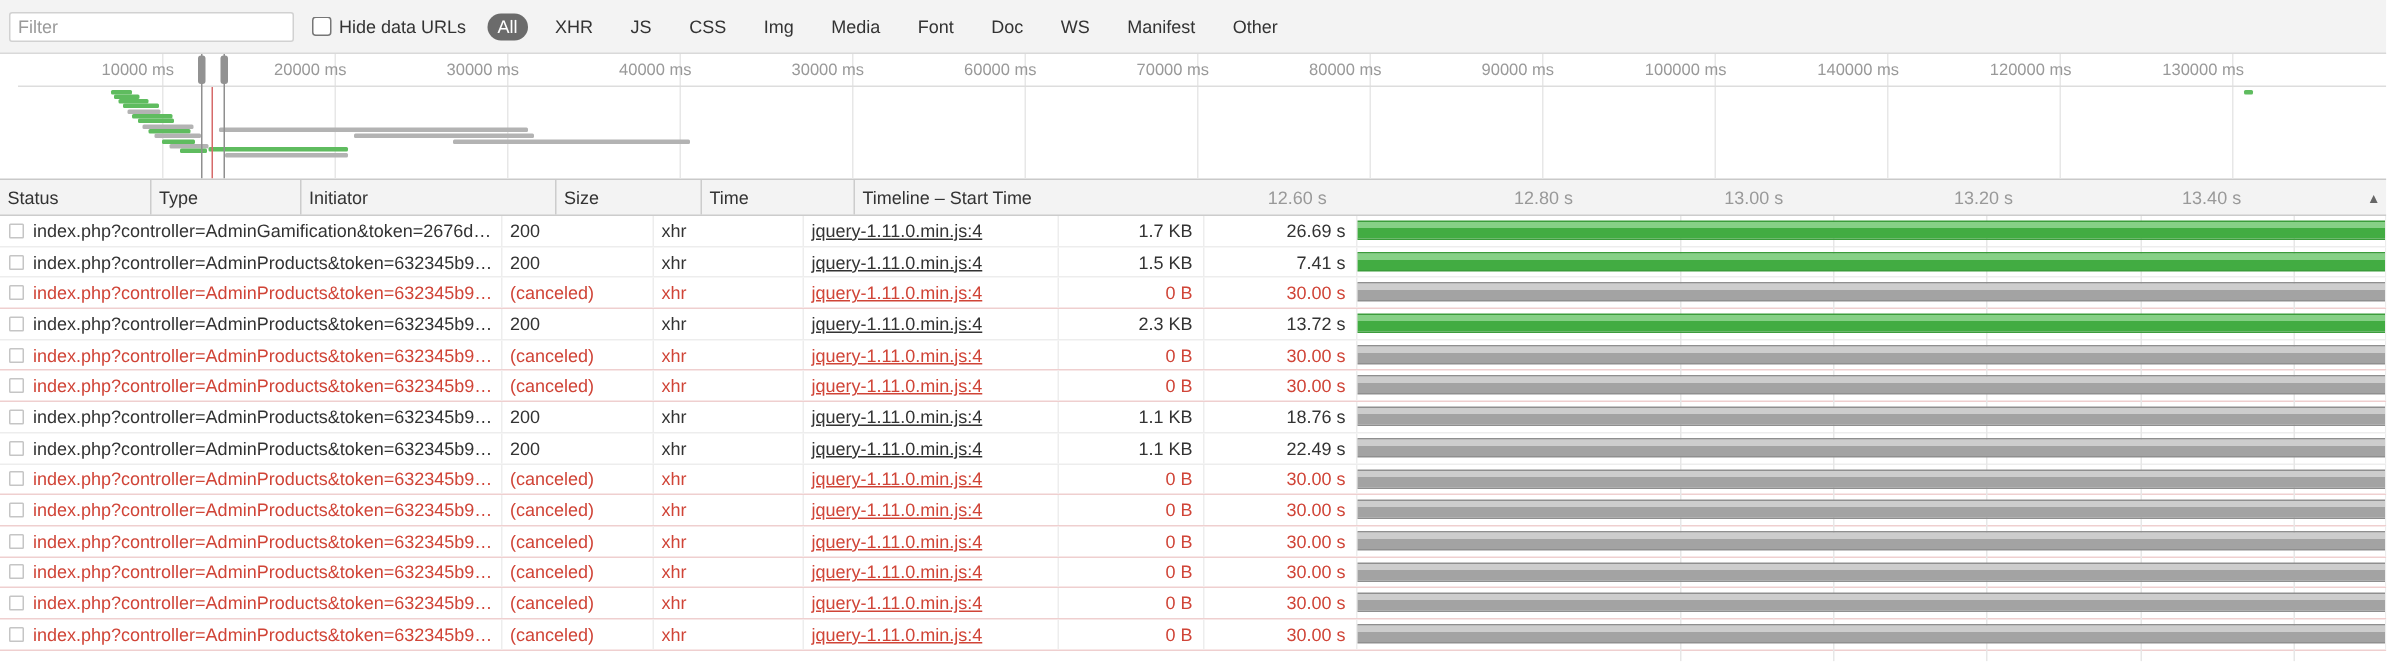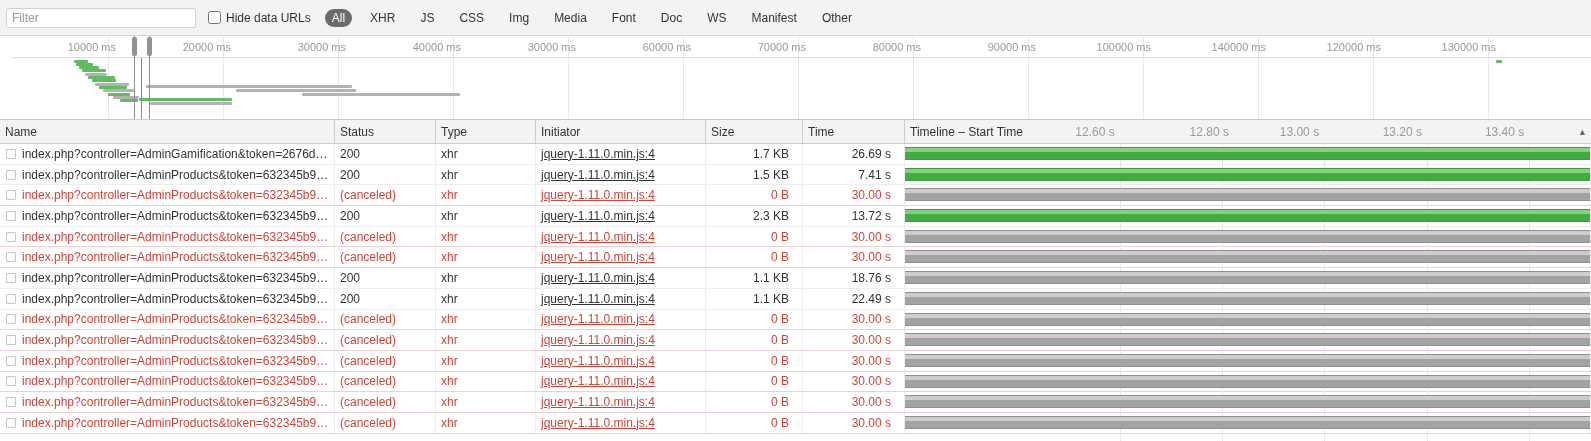--- a/index.html
+++ b/index.html
@@ -35,21 +35,21 @@
   .wf-ticks{position:absolute;inset:0;pointer-events:none}
   .wf-tick{position:absolute;top:50%;transform:translate(-100%,-50%);padding-right:5px;font-size:12px;color:#999;white-space:nowrap}
   .sort-arrow{position:absolute;right:4px;top:50%;transform:translateY(-50%);font-size:9px;color:#666}
 
   
   .grid-body{position:relative;background:#fff;height:297px}
   .wf-gridwrap{position:absolute;left:905px;top:0;bottom:0;right:0;pointer-events:none}
   .wf-line{position:absolute;top:0;bottom:0;width:1px;background:#e7e7e7}
   .row{display:flex;height:20.7px;align-items:stretch;border-bottom:1px solid #ededed}
   .row .cell{display:flex;align-items:center;padding:0 5px;border-right:1px solid #ededed;overflow:hidden;white-space:nowrap}
-  .row .c-size,.row .c-time{justify-content:flex-end;padding-right:13px}
+  .row .c-size,.row .c-time{justify-content:flex-end;padding-right:7px}
   .row .c-wf{padding:0;position:relative;overflow:hidden}
   .doc-icon{width:10px;height:10px;border:1px solid #c5c5c5;background:#fff;margin:0 6px 0 1px;flex:0 0 auto;border-radius:1px}
   .name-text{overflow:hidden;text-overflow:ellipsis}
   .init-text{text-decoration:underline}
   .bar{position:absolute;left:-1px;right:-1px;top:3px;height:13px;border-radius:1px}
   .bar-green{background:linear-gradient(#86d086 0%,#86d086 38%,#42ac42 38%,#42ac42 100%);border:1px solid #3b9c3b}
   .bar-gray{background:linear-gradient(#cdcdcd 0%,#cdcdcd 38%,#a3a3a3 38%,#a3a3a3 100%);border:1px solid #8f8f8f}
   .row.err .cell,.row.err .name-text{color:#d04437}
   .row.err{border-bottom-color:#efcfcf}
 </style>
@@ -128,21 +128,20 @@
       <div class="ov-bar gray" style="left: 150px; top: 66px; width: 82px;"></div>
       <div class="ov-bar green" style="left: 1496px; top: 24px; width: 6px;"></div>
       <div class="sel-line" style="left: 134px;"></div>
       <div class="sel-handle" style="left: 132px;"></div>
       <div class="sel-line" style="left: 149px;"></div>
       <div class="sel-handle" style="left: 147px;"></div>
       <div class="event-line" style="left: 141px;"></div>
     </div>
 
   <div class="grid-header">
-    <div class="hcell c-name">Name</div>
     <div class="hcell c-status">Status</div>
     <div class="hcell c-type">Type</div>
     <div class="hcell c-init">Initiator</div>
     <div class="hcell c-size">Size</div>
     <div class="hcell c-time">Time</div>
     <div class="hcell c-wf">
       <span>Timeline – Start Time</span>
       <span class="wf-ticks">
           <span class="wf-tick" style="left: 31.3%;">12.60 s</span>
           <span class="wf-tick" style="left: 46.2%; margin-left: 12px;">12.80 s</span>

